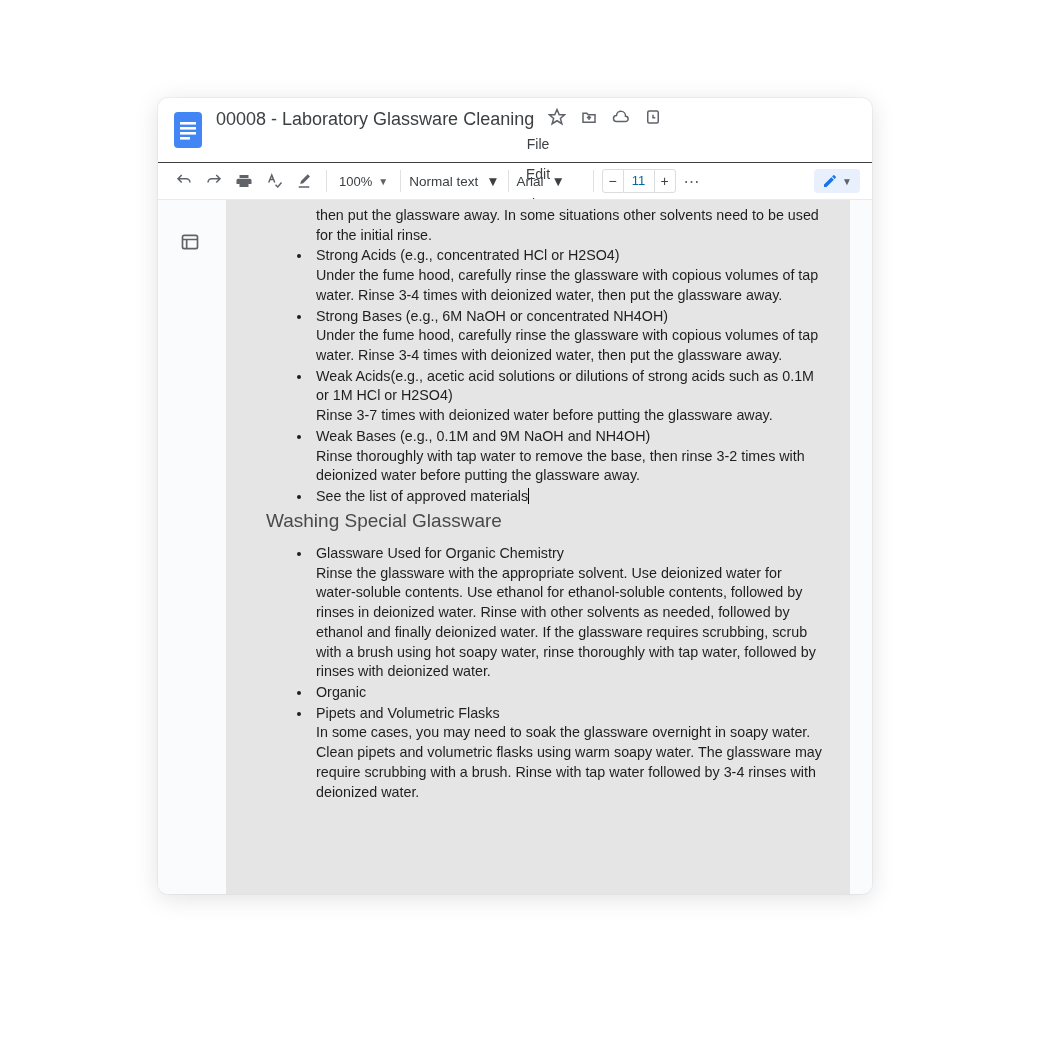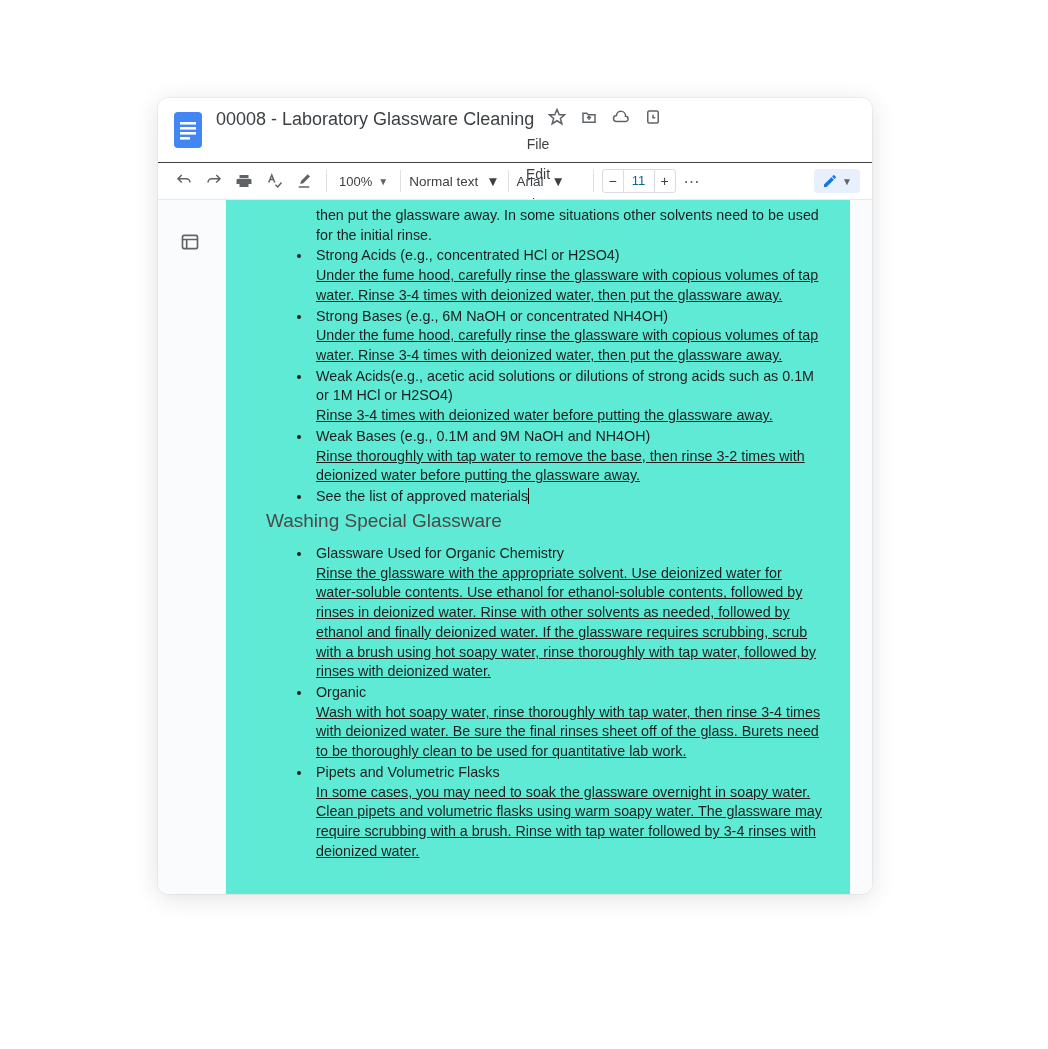--- a/index.html
+++ b/index.html
@@ -125,39 +125,39 @@
     flex:1; display:flex; overflow:hidden; background:#fafbfc;
   }
   .left-gutter {
     width: 68px; flex-shrink:0; display:flex; justify-content:center; padding-top:32px;
   }
   .outline-icon {
     width:24px; height:24px; color:#5f6368; cursor:pointer;
   }
   .outline-icon svg { width:20px; height:20px; }
   .page {
-    background:#5eead4;
+    background:#e5e5e5;
     width: 624px;
     padding: 6px 28px 8px 28px;
     font-size:14.3px;
     color:#1f1f1f;
     line-height:1.38;
     overflow:hidden;
   }
   .page ul {
     list-style: disc;
     padding-left: 58px;
   }
   .page ul li {
     margin-bottom: 1px;
     padding-left: 4px;
   }
   .page ul li::marker { font-size:13px; }
   .li-title { display:inline; }
-  .li-body { display:block;text-decoration:underline; }
+  .li-body { display:block; }
   .section-heading {
     font-size: 19px;
     color: #4a4a4a;
     font-weight:400;
     margin-bottom: 10px;
     padding-left: 12px;
   }
   .cursor {
     display:inline-block; width:1px; height:16px; background:#000;
     vertical-align:text-bottom;
@@ -290,26 +290,26 @@
             <line x1="3" y1="9" x2="21" y2="9"></line>
             <line x1="8" y1="9" x2="8" y2="20"></line>
           </svg>
       </div>
     </div>
     <div class="page">
       <div class="continued-text">then put the glassware away. In some situations other solvents need to be used for the initial rinse.</div>
       <ul id="list1">
           <li><span class="li-title">Strong Acids (e.g., concentrated HCl or H2SO4)</span><span class="li-body">Under the fume hood, carefully rinse the glassware with copious volumes of tap water. Rinse 3-4 times with deionized water, then put the glassware away.</span></li>
           <li><span class="li-title">Strong Bases (e.g., 6M NaOH or concentrated NH4OH)</span><span class="li-body">Under the fume hood, carefully rinse the glassware with copious volumes of tap water. Rinse 3-4 times with deionized water, then put the glassware away.</span></li>
-          <li><span class="li-title">Weak Acids(e.g., acetic acid solutions or dilutions of strong acids such as 0.1M or 1M HCl or H2SO4)</span><span class="li-body">Rinse 3-4 times with deionized water before putting the glassware away.</span></li>
+          <li><span class="li-title">Weak Acids(e.g., acetic acid solutions or dilutions of strong acids such as 0.1M or 1M HCl or H2SO4)</span><span class="li-body">Rinse 3-7 times with deionized water before putting the glassware away.</span></li>
           <li><span class="li-title">Weak Bases (e.g., 0.1M and 9M NaOH and NH4OH)</span><span class="li-body">Rinse thoroughly with tap water to remove the base, then rinse 3-2 times with deionized water before putting the glassware away.</span></li>
           <li><span class="li-title">See the list of approved materials</span><span class="cursor"></span></li>
         </ul>
       <div class="section-heading">Washing Special Glassware</div>
       <ul id="list2">
           <li><span class="li-title">Glassware Used for Organic Chemistry</span><span class="li-body">Rinse the glassware with the appropriate solvent. Use deionized water for water-soluble contents. Use ethanol for ethanol-soluble contents, followed by rinses in deionized water. Rinse with other solvents as needed, followed by ethanol and finally deionized water. If the glassware requires scrubbing, scrub with a brush using hot soapy water, rinse thoroughly with tap water, followed by rinses with deionized water.</span></li>
-          <li><span class="li-title">Organic</span><span class="li-body">Wash with hot soapy water, rinse thoroughly with tap water, then rinse 3-4 times with deionized water. Be sure the final rinses sheet off of the glass. Burets need to be thoroughly clean to be used for quantitative lab work.</span></li>
+          <li><span class="li-title">Organic</span></li>
           <li><span class="li-title">Pipets and Volumetric Flasks</span><span class="li-body">In some cases, you may need to soak the glassware overnight in soapy water. Clean pipets and volumetric flasks using warm soapy water. The glassware may require scrubbing with a brush. Rinse with tap water followed by 3-4 rinses with deionized water.</span></li>
         </ul>
     </div>
   </div>
 
 </div>
 
 </body></html>

